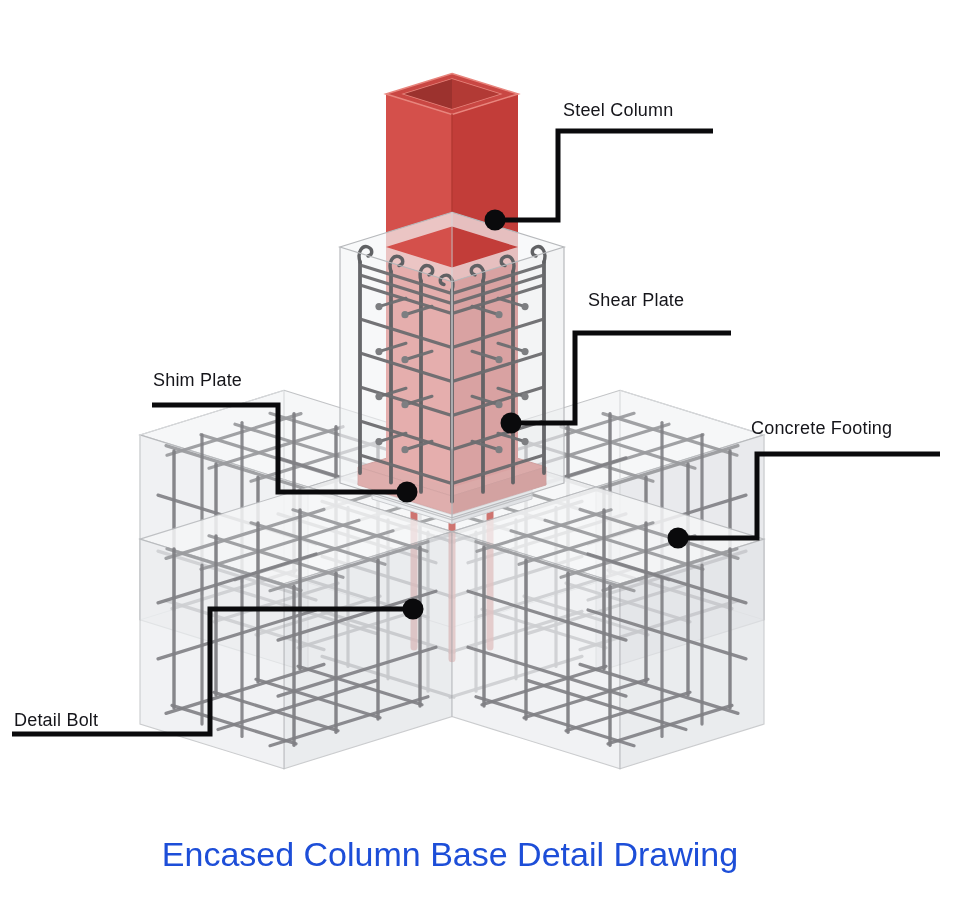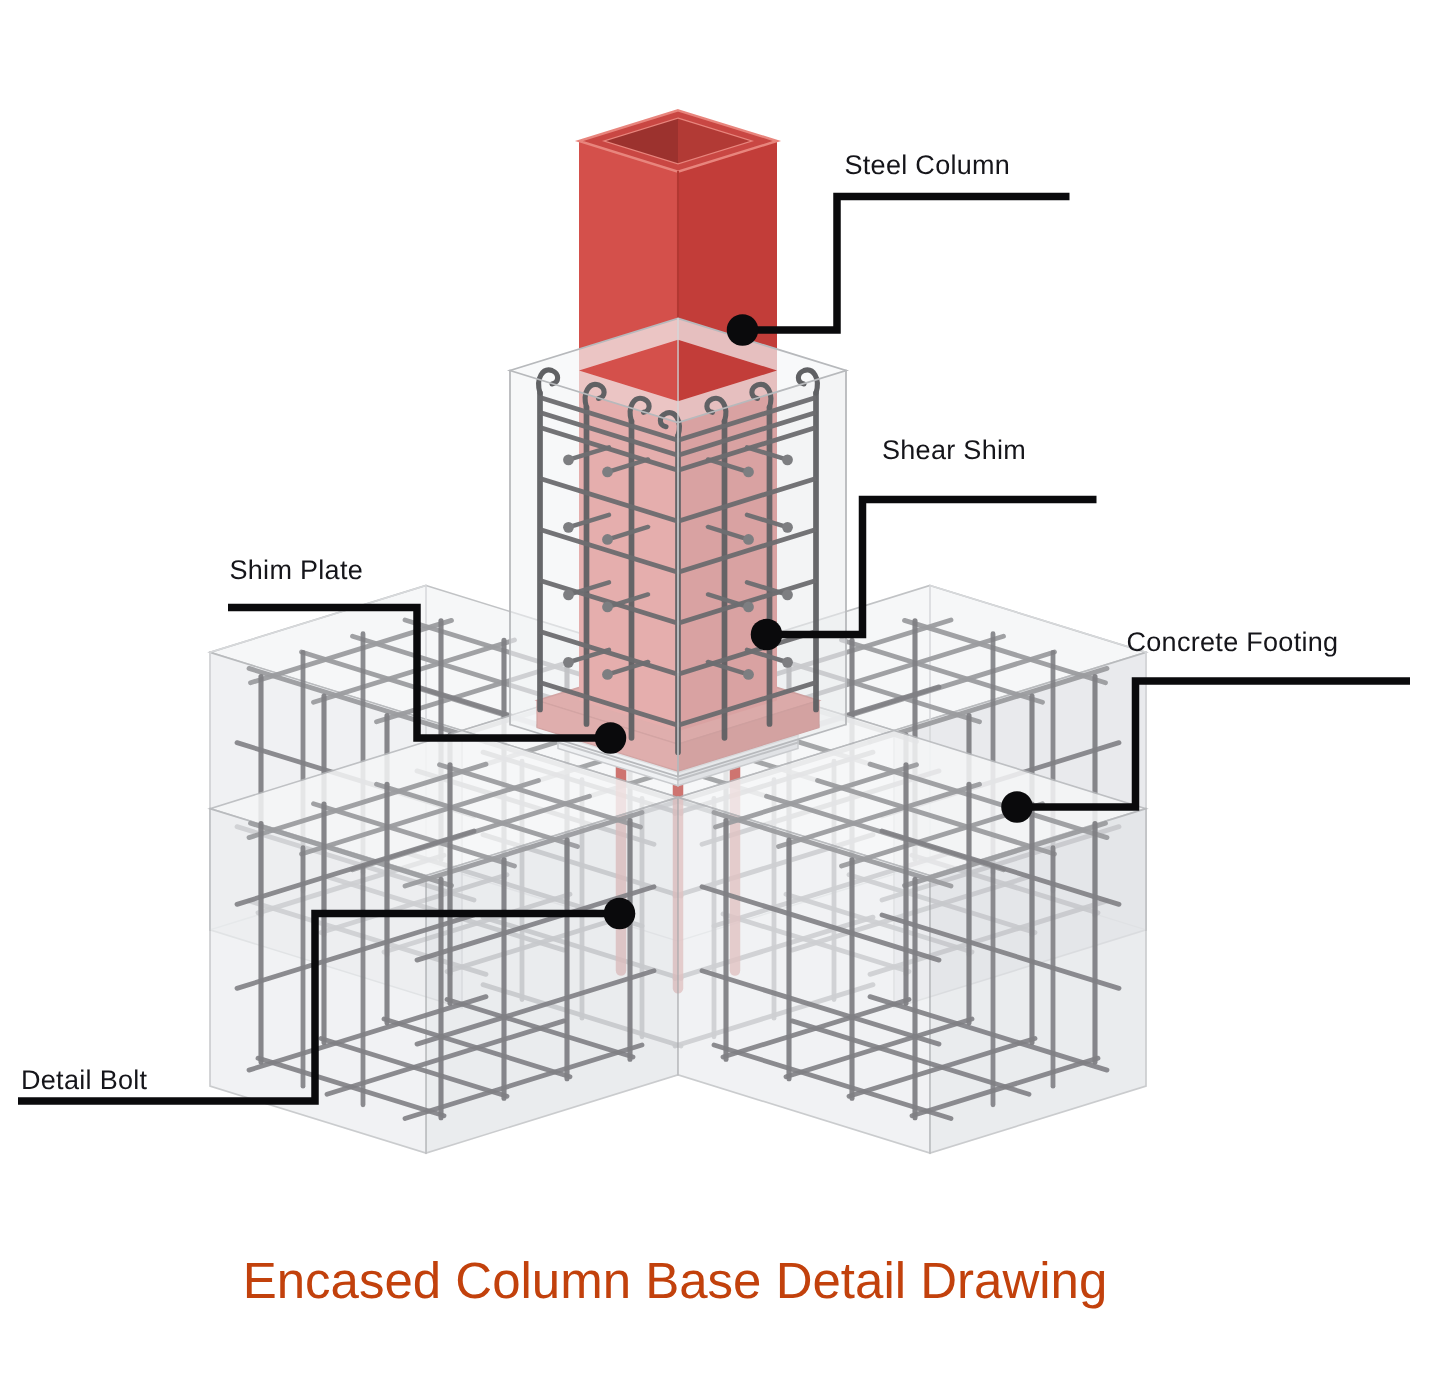--- a/index.html
+++ b/index.html
@@ -1,21 +1,21 @@
 <!DOCTYPE html>
 <html><head>
 <meta charset="utf-8">
 <style>
   html,body{margin:0;padding:0;background:#ffffff;}
   .canvas{position:relative;width:962px;height:920px;background:#ffffff;overflow:hidden;
           font-family:"Liberation Sans","DejaVu Sans",sans-serif;}
   #scene{position:absolute;left:0;top:0;}
   .part-label{position:absolute;font-size:18px;color:#15151a;white-space:nowrap;letter-spacing:.2px;}
   .drawing-title{position:absolute;left:0;top:835px;width:900px;text-align:center;
-                 font-size:34px;color:#c2410c;}
+                 font-size:34px;color:#1d4ed8;}
 </style>
 </head>
 <body>
 
 <div class="canvas">
   <svg id="scene" width="962" height="920" viewBox="0 0 962 920">
       <g>
         <polyline stroke="#d7d9db" stroke-width="1" opacity="0.9" stroke-linecap="round" points="284.0,390.3 284.0,575.3" fill="none"></polyline>
         <polyline stroke="#d7d9db" stroke-width="1" opacity="0.9" stroke-linecap="round" points="284.0,575.3 452.0,627.4" fill="none"></polyline>
         <polygon fill="#f5f6f7" opacity="0.85" stroke="#b7b9bc" stroke-width="1.1" points="284.0,390.3 452.0,442.4 308.0,487.0 140.0,434.9"></polygon>
@@ -298,19 +298,19 @@
         <polyline stroke="#0a0a0c" stroke-width="5" stroke-linejoin="miter" points="940.0,454.0 757.0,454.0 757.0,538.0 680.0,538.0" fill="none"></polyline>
         <circle cx="678" cy="538" r="10.5" fill="#0a0a0c"></circle>
       </g>
       <g>
         <polyline stroke="#0a0a0c" stroke-width="5" stroke-linejoin="miter" points="12.0,734.0 210.0,734.0 210.0,609.0 411.0,609.0" fill="none"></polyline>
         <circle cx="413" cy="609" r="10.5" fill="#0a0a0c"></circle>
       </g>
     </svg>
 
   <div class="part-label" style="left:563px;top:100px">Steel Column</div>
-  <div class="part-label" style="left:588px;top:290px">Shear Shim</div>
+  <div class="part-label" style="left:588px;top:290px">Shear Plate</div>
   <div class="part-label" style="left:751px;top:418px">Concrete Footing</div>
   <div class="part-label" style="left:153px;top:370px">Shim Plate</div>
   <div class="part-label" style="left:14px;top:710px">Detail Bolt</div>
 
   <div class="drawing-title">Encased Column Base Detail Drawing</div>
 </div>
 
 </body></html>

